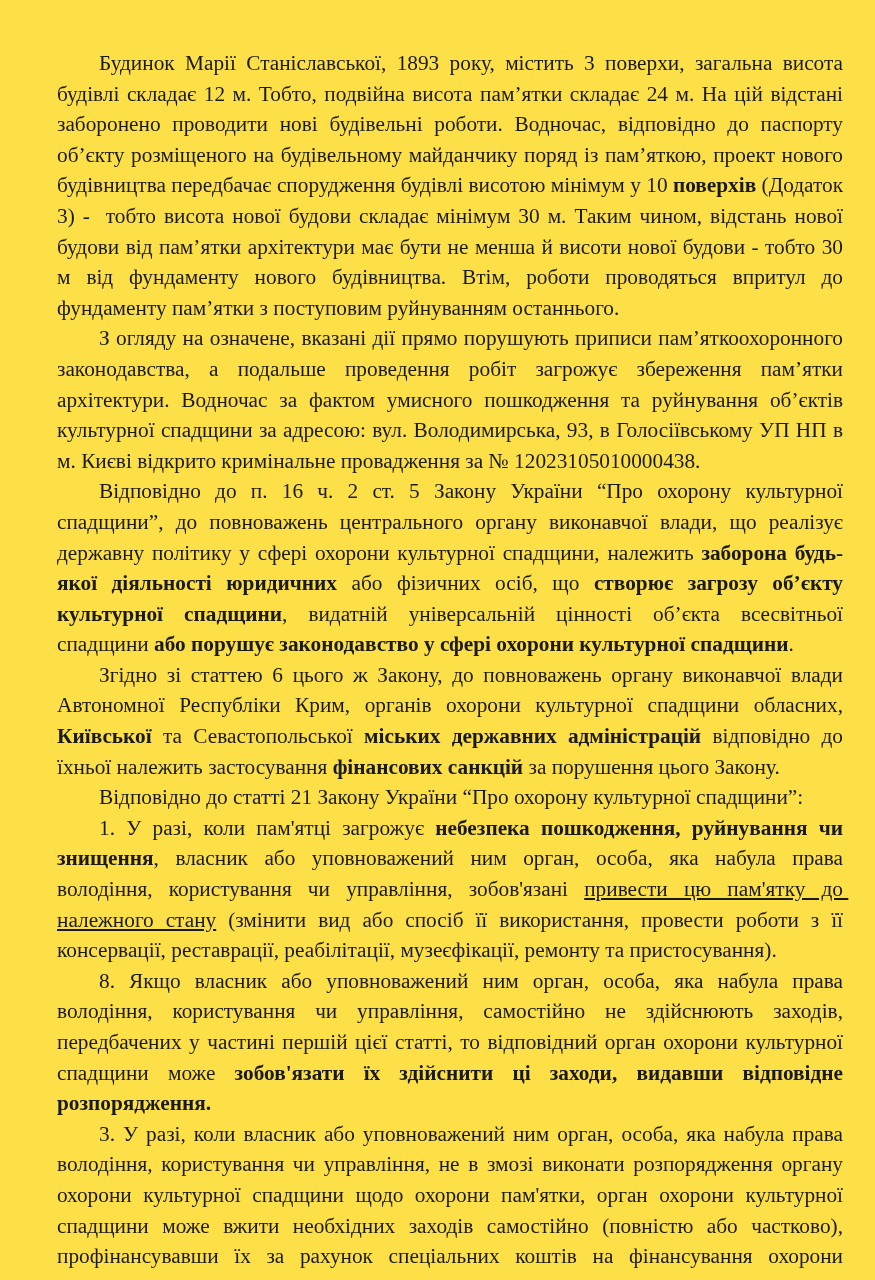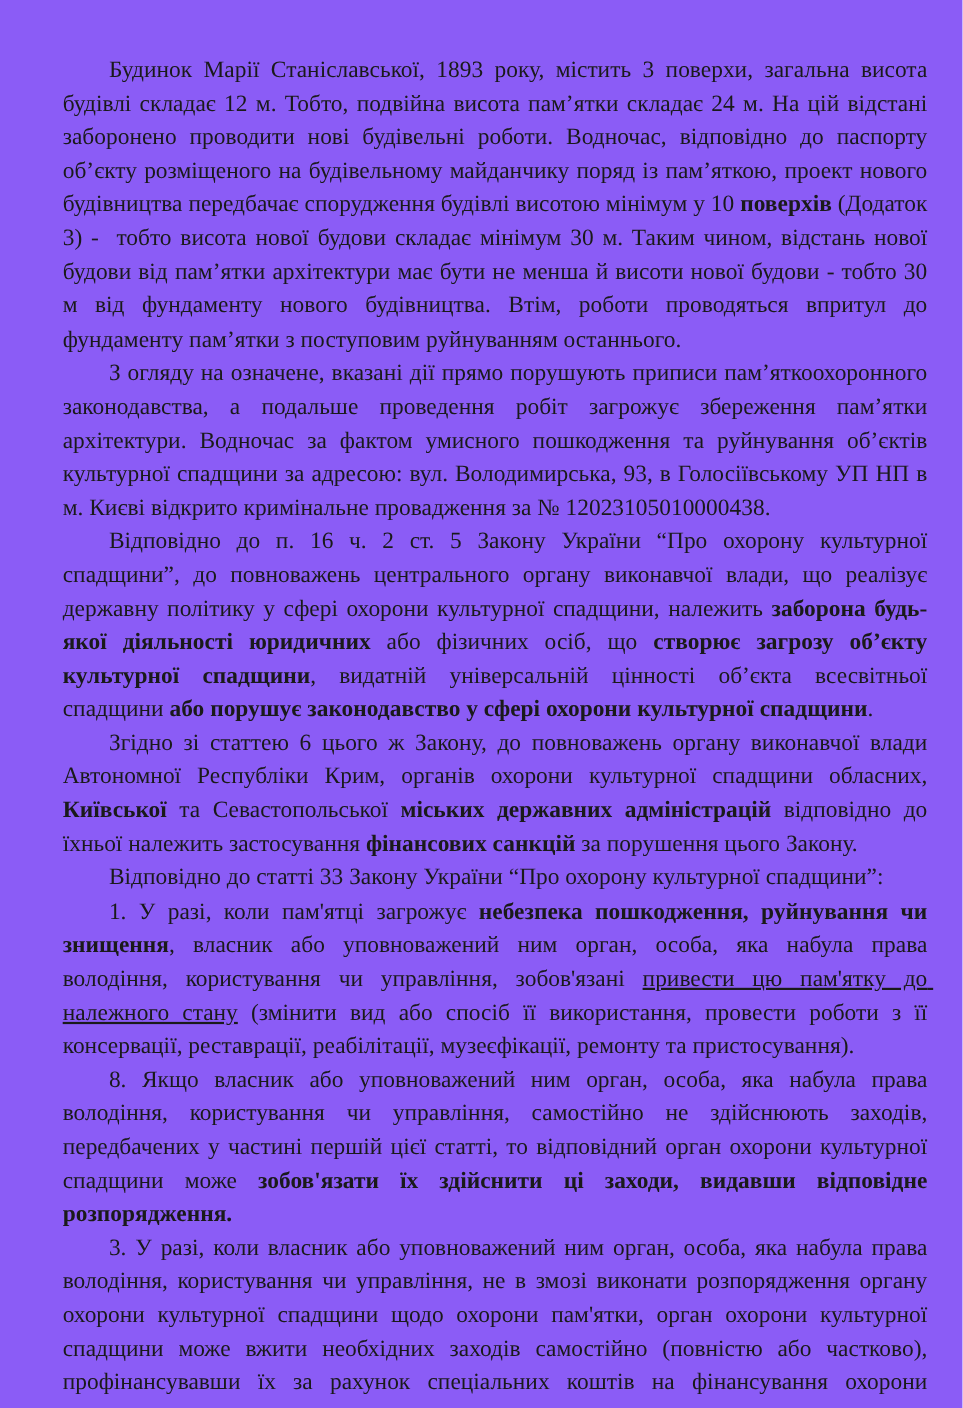--- a/index.html
+++ b/index.html
@@ -37,24 +37,24 @@
     hyphens: none;
     -webkit-hyphens: none;
   }
   .para span.run { white-space: pre-wrap; }
   .para span.bold { font-weight: bold; white-space: pre-wrap; }
   .para span.underline { text-decoration: underline; text-underline-offset: 2px; white-space: pre-wrap; }
 </style>
 </head>
 <body>
 
-<div class="page" style="background: #8b5cf6;">
+<div class="page" style="background: #fde047;">
   <div class="doc-body" style="color: rgb(26, 26, 26);">
       <p class="para"><span class="run">Будинок Марії Станіславської, 1893 року, містить 3 поверхи, загальна висота будівлі складає 12 м. Тобто, подвійна висота пам’ятки складає 24 м. На цій відстані заборонено проводити нові будівельні роботи. Водночас, відповідно до паспорту об’єкту розміщеного на будівельному майданчику поряд із пам’яткою, проект нового будівництва передбачає спорудження будівлі висотою мінімум у 10 </span><span class="bold">поверхів</span><span class="run"> (Додаток 3) -  тобто висота нової будови складає мінімум 30 м. Таким чином, відстань нової будови від пам’ятки архітектури має бути не менша й висоти нової будови - тобто 30 м від фундаменту нового будівництва. Втім, роботи проводяться впритул до фундаменту пам’ятки з поступовим руйнуванням останнього.</span></p>
       <p class="para"><span class="run">З огляду на означене, вказані дії прямо порушують приписи пам’яткоохоронного законодавства, а подальше проведення робіт загрожує збереження пам’ятки архітектури. Водночас за фактом умисного пошкодження та руйнування об’єктів культурної спадщини за адресою: вул. Володимирська, 93, в Голосіївському УП НП в м. Києві відкрито кримінальне провадження за № 12023105010000438.</span></p>
       <p class="para"><span class="run">Відповідно до п. 16 ч. 2 ст. 5 Закону України “Про охорону культурної спадщини”, до повноважень центрального органу виконавчої влади, що реалізує державну політику у сфері охорони культурної спадщини, належить </span><span class="bold">заборона будь-якої діяльності юридичних</span><span class="run"> або фізичних осіб, що </span><span class="bold">створює загрозу об’єкту культурної спадщини</span><span class="run">, видатній універсальній цінності об’єкта всесвітньої спадщини </span><span class="bold">або порушує законодавство у сфері охорони культурної спадщини</span><span class="run">.</span></p>
       <p class="para"><span class="run">Згідно зі статтею 6 цього ж Закону, до повноважень органу виконавчої влади Автономної Республіки Крим, органів охорони культурної спадщини обласних, </span><span class="bold">Київської</span><span class="run"> та Севастопольської </span><span class="bold">міських державних адміністрацій</span><span class="run"> відповідно до їхньої належить застосування </span><span class="bold">фінансових санкцій</span><span class="run"> за порушення цього Закону.</span></p>
-      <p class="para"><span class="run">Відповідно до статті 33 Закону України “Про охорону культурної спадщини”:</span></p>
+      <p class="para"><span class="run">Відповідно до статті 21 Закону України “Про охорону культурної спадщини”:</span></p>
       <p class="para"><span class="run">1. У разі, коли пам'ятці загрожує </span><span class="bold">небезпека пошкодження, руйнування чи знищення</span><span class="run">, власник або уповноважений ним орган, особа, яка набула права володіння, користування чи управління, зобов'язані </span><span class="underline">привести цю пам'ятку до належного стану</span><span class="run"> (змінити вид або спосіб її використання, провести роботи з її консервації, реставрації, реабілітації, музеєфікації, ремонту та пристосування).</span></p>
       <p class="para"><span class="run">8. Якщо власник або уповноважений ним орган, особа, яка набула права володіння, користування чи управління, самостійно не здійснюють заходів, передбачених у частині першій цієї статті, то відповідний орган охорони культурної спадщини може </span><span class="bold">зобов'язати їх здійснити ці заходи, видавши відповідне розпорядження.</span></p>
       <p class="para"><span class="run">3. У разі, коли власник або уповноважений ним орган, особа, яка набула права володіння, користування чи управління, не в змозі виконати розпорядження органу охорони культурної спадщини щодо охорони пам'ятки, орган охорони культурної спадщини може вжити необхідних заходів самостійно (повністю або частково), профінансувавши їх за рахунок спеціальних коштів на фінансування охорони культурної спадщини.</span></p>
     </div>
 </div>
 
 </body></html>

